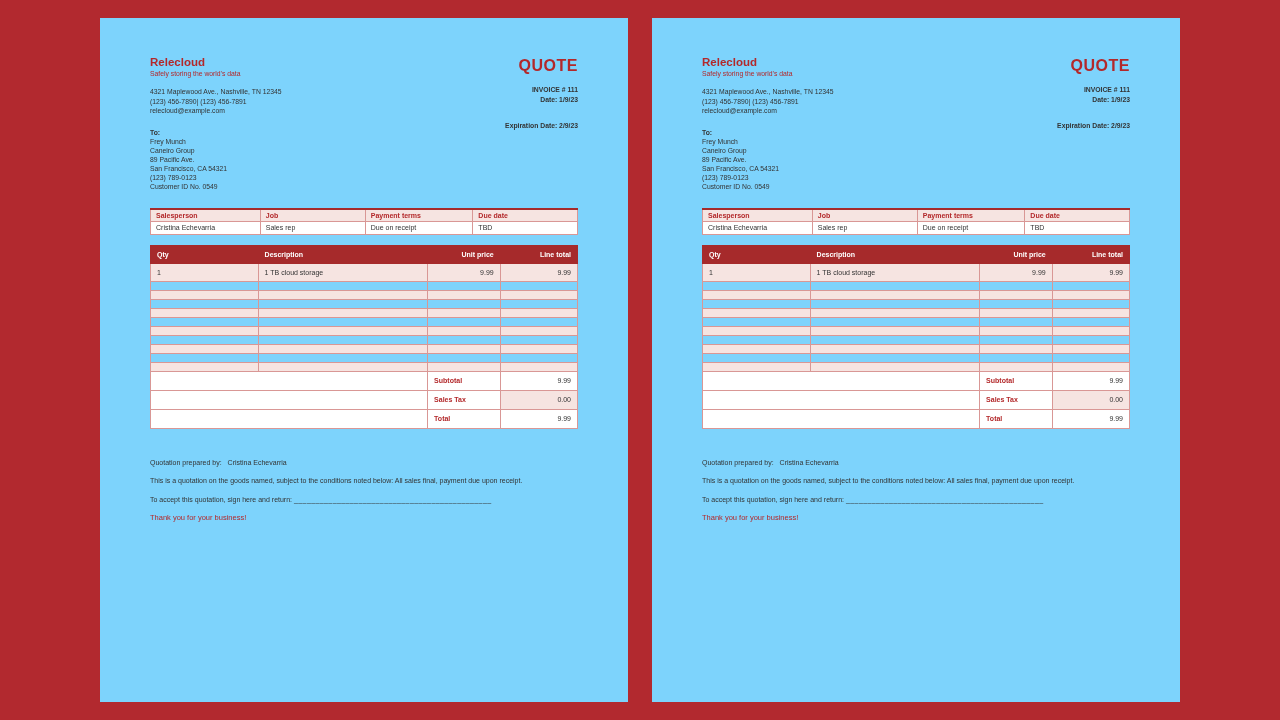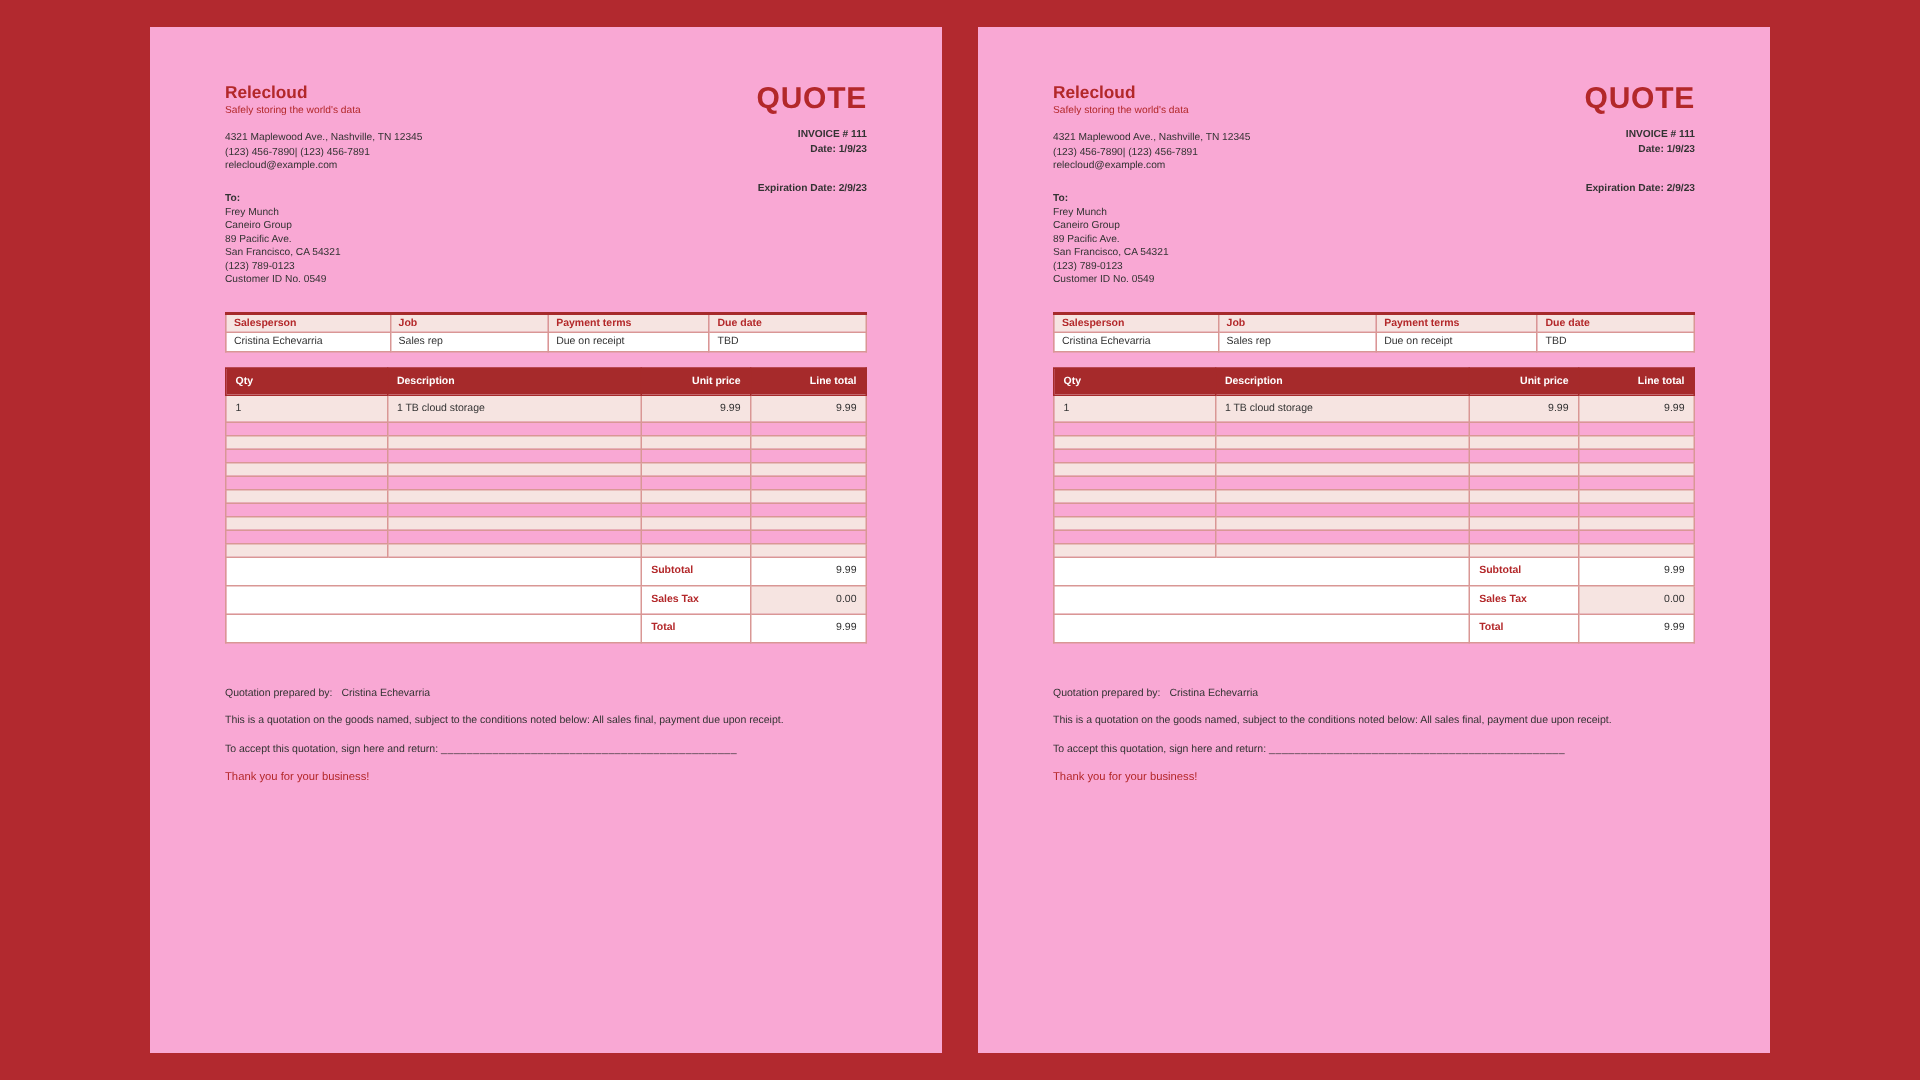--- a/index.html
+++ b/index.html
@@ -11,36 +11,36 @@
     color: #333;
     overflow: hidden;
   }
   .canvas {
     width: 1280px; height: 720px;
     display: flex; gap: 24px; justify-content: center; align-items: flex-start;
     padding-top: 18px;
   }
   .page {
     width: 528px; height: 684px;
-    background: #f9a8d4;
+    background: #7dd3fc;
     padding: 38px 50px 0 50px;
     position: relative;
     flex: 0 0 auto;
   }
 
   
   .header { display: flex; justify-content: space-between; }
   .brand-name { color: #b3282a; font-size: 11.5px; font-weight: bold; line-height: 13px; }
   .tagline { color: #b3282a; font-size: 6.8px; line-height: 9px; }
   .company { margin-top: 9px; font-size: 6.8px; line-height: 9.5px; }
   .to-block { margin-top: 12px; font-size: 6.8px; line-height: 9px; }
   .to-label { font-weight: bold; }
 
   .right-col { text-align: right; }
-  .quote-title { color: #b3282a; font-size: 20px; font-weight: bold; line-height: 20px; letter-spacing: 0.5px; }
+  .quote-title { color: #b3282a; font-size: 16px; font-weight: bold; line-height: 20px; letter-spacing: 0.5px; }
   .inv-block { margin-top: 9px; font-size: 6.8px; font-weight: bold; line-height: 10px; }
   .exp-line { margin-top: 17px; font-size: 6.8px; font-weight: bold; }
 
   
   table { border-collapse: collapse; width: 100%; }
   .sales-table { margin-top: 17px; font-size: 7px; border: 1px solid #d99795; border-top: 2.5px solid #a62a2b; }
   .sales-table th {
     color: #b3282a; background: #f6e4e1; font-weight: bold; text-align: left;
     padding: 2px 5px; border: 1px solid #d99795; border-top: none;
   }

